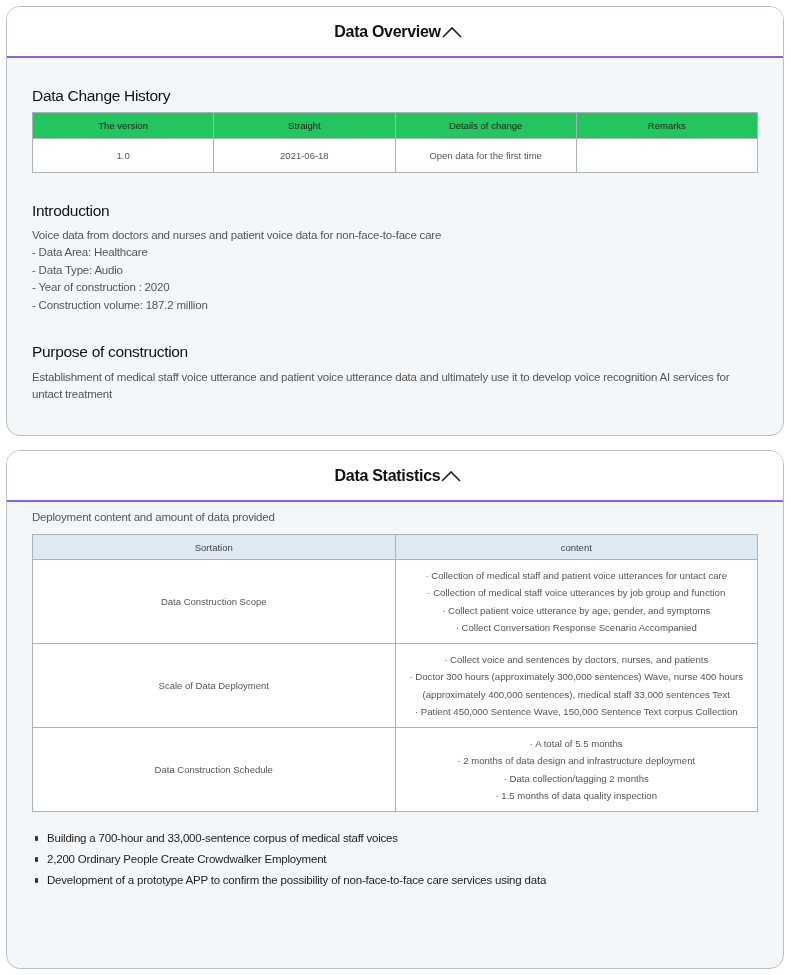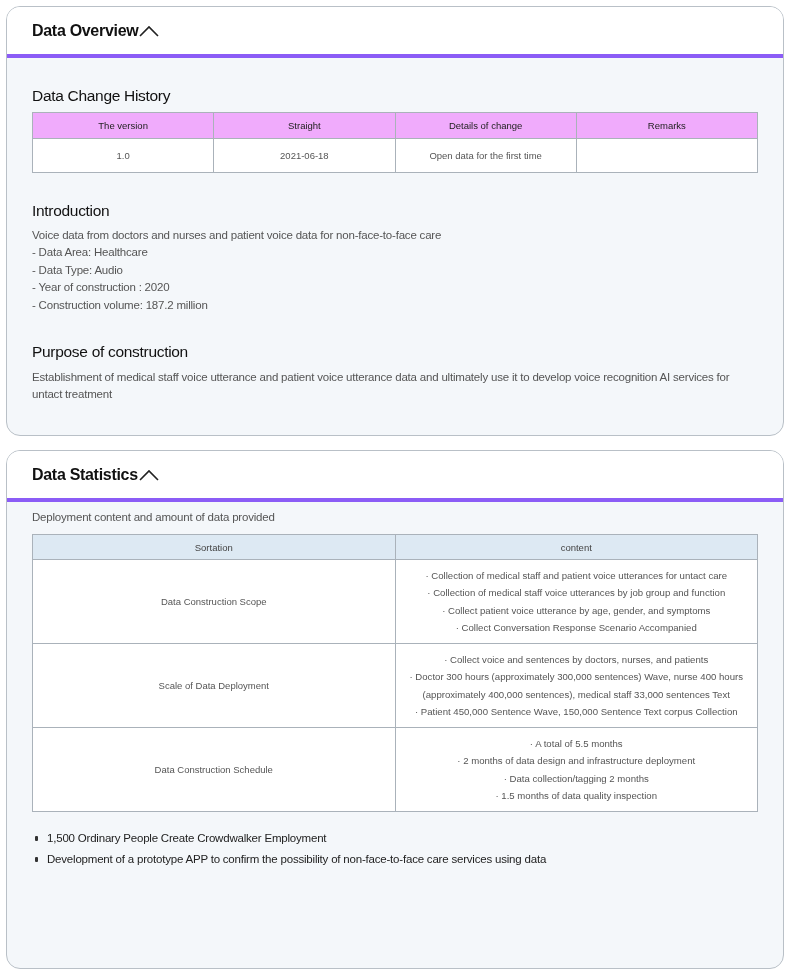--- a/index.html
+++ b/index.html
@@ -8,34 +8,34 @@
 
   .panel {
     position: absolute; left: 6px; width: 778px;
     border: 1px solid #b9c0c7; border-radius: 14px;
     background: #f4f7fa; overflow: hidden;
   }
   #panel-overview { top: 6px; height: 430px; }
   #panel-stats { top: 450px; height: 519px; }
 
   .panel-header {
-    height: 51px; background: #ffffff; border-bottom: 4px solid #8b5cf6;
-    display: flex; align-items: center; justify-content: flex-start;
+    height: 51px; background: #ffffff; border-bottom: 2px solid #8b5cf6;
+    display: flex; align-items: center; justify-content: center;
     padding: 0 18px 0 25px; cursor: pointer;
   }
   .panel-title { font-size: 16px; font-weight: bold; color: #111; letter-spacing: -0.3px; }
   .chev { width: 22px; height: 14px; display: block; }
 
   .panel-body { padding: 0 26px 0 25px; }
 
   h3.section-title { font-size: 15.5px; font-weight: normal; color: #111; letter-spacing: -0.3px; }
 
   table.grid { border-collapse: collapse; width: 726px; background: #fff; table-layout: fixed; }
   table.grid th, table.grid td { border: 1px solid #aab2ba; text-align: center; font-size: 9.5px; color: #555; font-weight: normal; }
-  table.grid th { background: #f0abfc; color: #222; height: 26px; }
+  table.grid th { background: #22c55e; color: #222; height: 26px; }
   #history-table td { height: 34px; margin-left: 32px; }
 
   .para { font-size: 11.5px; color: #555; line-height: 17.4px; letter-spacing: -0.2px; }
 
   #stats-table th { background: #dde9f3; color: #444; height: 25px; }
   #stats-table td.sort { color: #555; }
   #stats-table td.content { padding: 6px 4px; line-height: 17.5px; color: #555; font-size: 9.6px; }
   #stats-table tr.r1 td { height: 84px; }
   #stats-table tr.r2 td { height: 84px; }
   #stats-table tr.r3 td { height: 84px; }
@@ -132,21 +132,25 @@
             <div>· Data collection/tagging 2 months</div>
             <div>· 1.5 months of data quality inspection</div>
           </td>
         </tr>
       </tbody>
     </table>
 
     <ul class="bullets">
       <li>
           <span class="dot"></span>
-          <span>1,500 Ordinary People Create Crowdwalker Employment</span>
+          <span>Building a 700-hour and 33,000-sentence corpus of medical staff voices</span>
+        </li>
+      <li>
+          <span class="dot"></span>
+          <span>2,200 Ordinary People Create Crowdwalker Employment</span>
         </li>
       <li>
           <span class="dot"></span>
           <span>Development of a prototype APP to confirm the possibility of non-face-to-face care services using data</span>
         </li>
     </ul>
   </div>
 </section>
 
 </body></html>

